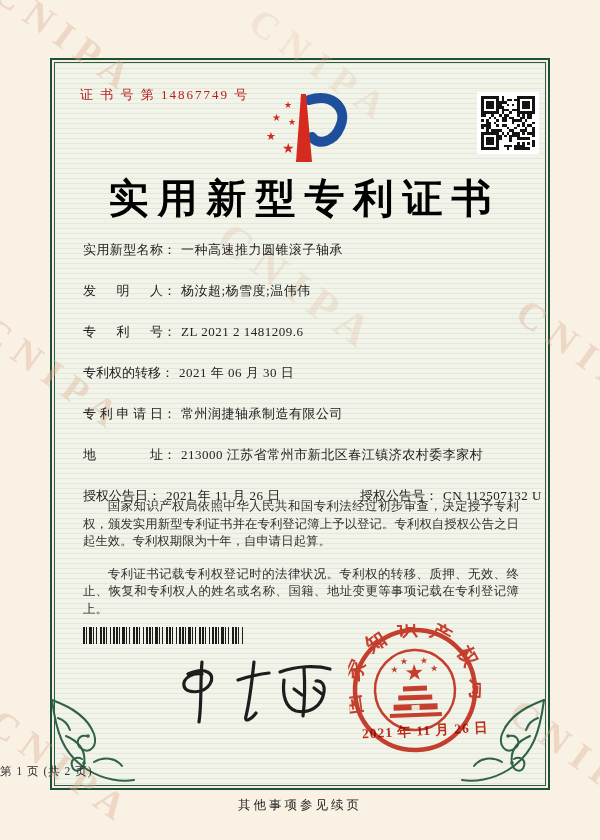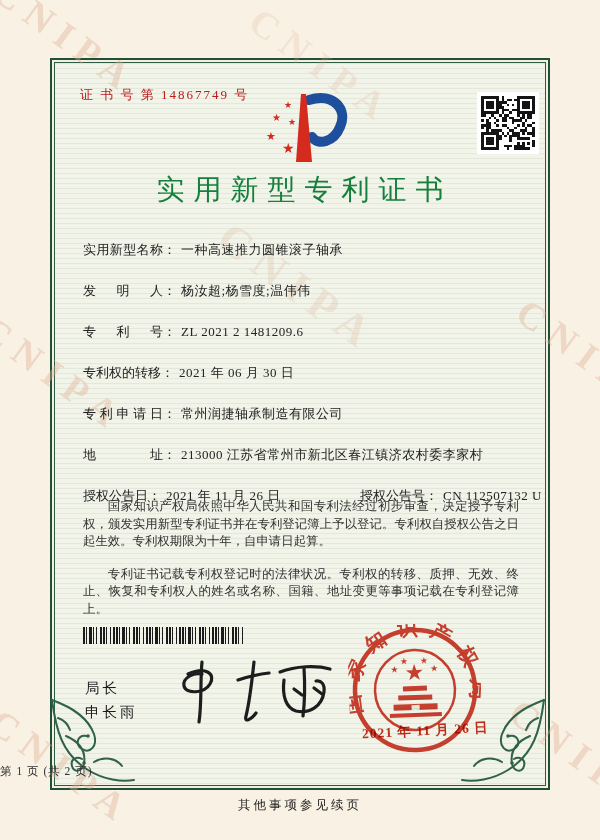--- a/index.html
+++ b/index.html
@@ -30,21 +30,21 @@
   
   .ornament{position:absolute; z-index:3;}
   
   .cert-no{position:absolute; z-index:4; left:80px; top:86px; font-size:13px; letter-spacing:2px; color:#b91c1c;}
   .logo{position:absolute; z-index:4; left:252px; top:90px;}
   .qr-wrap{position:absolute; z-index:4; left:477px; top:92px; width:62px; height:62px; background:#fff; display:flex; align-items:center; justify-content:center;}
   #qr{display:grid; grid-template-columns:repeat(21,1fr); grid-template-rows:repeat(21,1fr); width:54px; height:54px; background:#fff;}
   .qm{background:#141414;}
   .title{
     position:absolute; z-index:4; left:0; right:0; top:171px; text-align:center;
-    font-size:28px; font-weight:normal; letter-spacing:9px; text-indent:9px; color:#15803d;
+    font-size:40px; font-weight:bold; letter-spacing:9px; text-indent:9px; color:#000000;
   }
   .fields{position:absolute; z-index:4; left:83px; top:241px; width:440px; font-size:13px; color:#222;}
   .field-row{height:21px; margin-bottom:20px; white-space:nowrap; position:relative;}
   .flabel{display:inline-block; vertical-align:top;}
   .flabel.just{width:80px; text-align:justify; text-align-last:justify;}
   .fvalue{margin-left:5px; letter-spacing:0.5px;}
   .pair2{position:absolute; left:277px; top:0;}
   .body-text{position:absolute; z-index:4; left:83px; top:486px; width:436px;}
   .body-text p{
     margin:12px 0 15px 0; font-size:12.4px; line-height:17.5px;
@@ -640,24 +640,20 @@
       <rect x="135" y="0" width="1" height="17" fill="#1b1b1b"></rect>
       <rect x="138" y="0" width="3" height="17" fill="#1b1b1b"></rect>
       <rect x="142" y="0" width="1" height="17" fill="#1b1b1b"></rect>
       <rect x="145" y="0" width="1" height="17" fill="#1b1b1b"></rect>
       <rect x="149" y="0" width="2" height="17" fill="#1b1b1b"></rect>
       <rect x="152" y="0" width="2" height="17" fill="#1b1b1b"></rect>
       <rect x="155" y="0" width="1" height="17" fill="#1b1b1b"></rect>
       <rect x="159" y="0" width="1" height="17" fill="#1b1b1b"></rect>
     </svg>
 
-  <div class="signer">
-    <div>局长</div>
-    <div>申长雨</div>
-  </div>
 
   <svg class="sig" width="172" height="72" viewBox="0 0 172 72">
     <g stroke="#1d1d1d" stroke-width="3.2" fill="none" stroke-linecap="round" stroke-linejoin="round">
       <path d="M30,6 C28,26 30,46 27,66"></path>
       <path d="M16,18 C34,10 44,18 38,28 C32,38 14,38 12,30 C10,22 22,16 30,18"></path>
       <path d="M66,24 C78,20 88,18 97,17"></path>
       <path d="M82,6 C80,24 78,44 74,60 C72,67 79,64 84,57"></path>
       <path d="M108,16 C124,10 144,9 158,13"></path>
       <path d="M132,12 C133,28 133,44 131,60"></path>
       <path d="M112,24 C110,40 114,52 124,55 C138,58 150,50 152,36 C153,28 149,24 144,25"></path>

